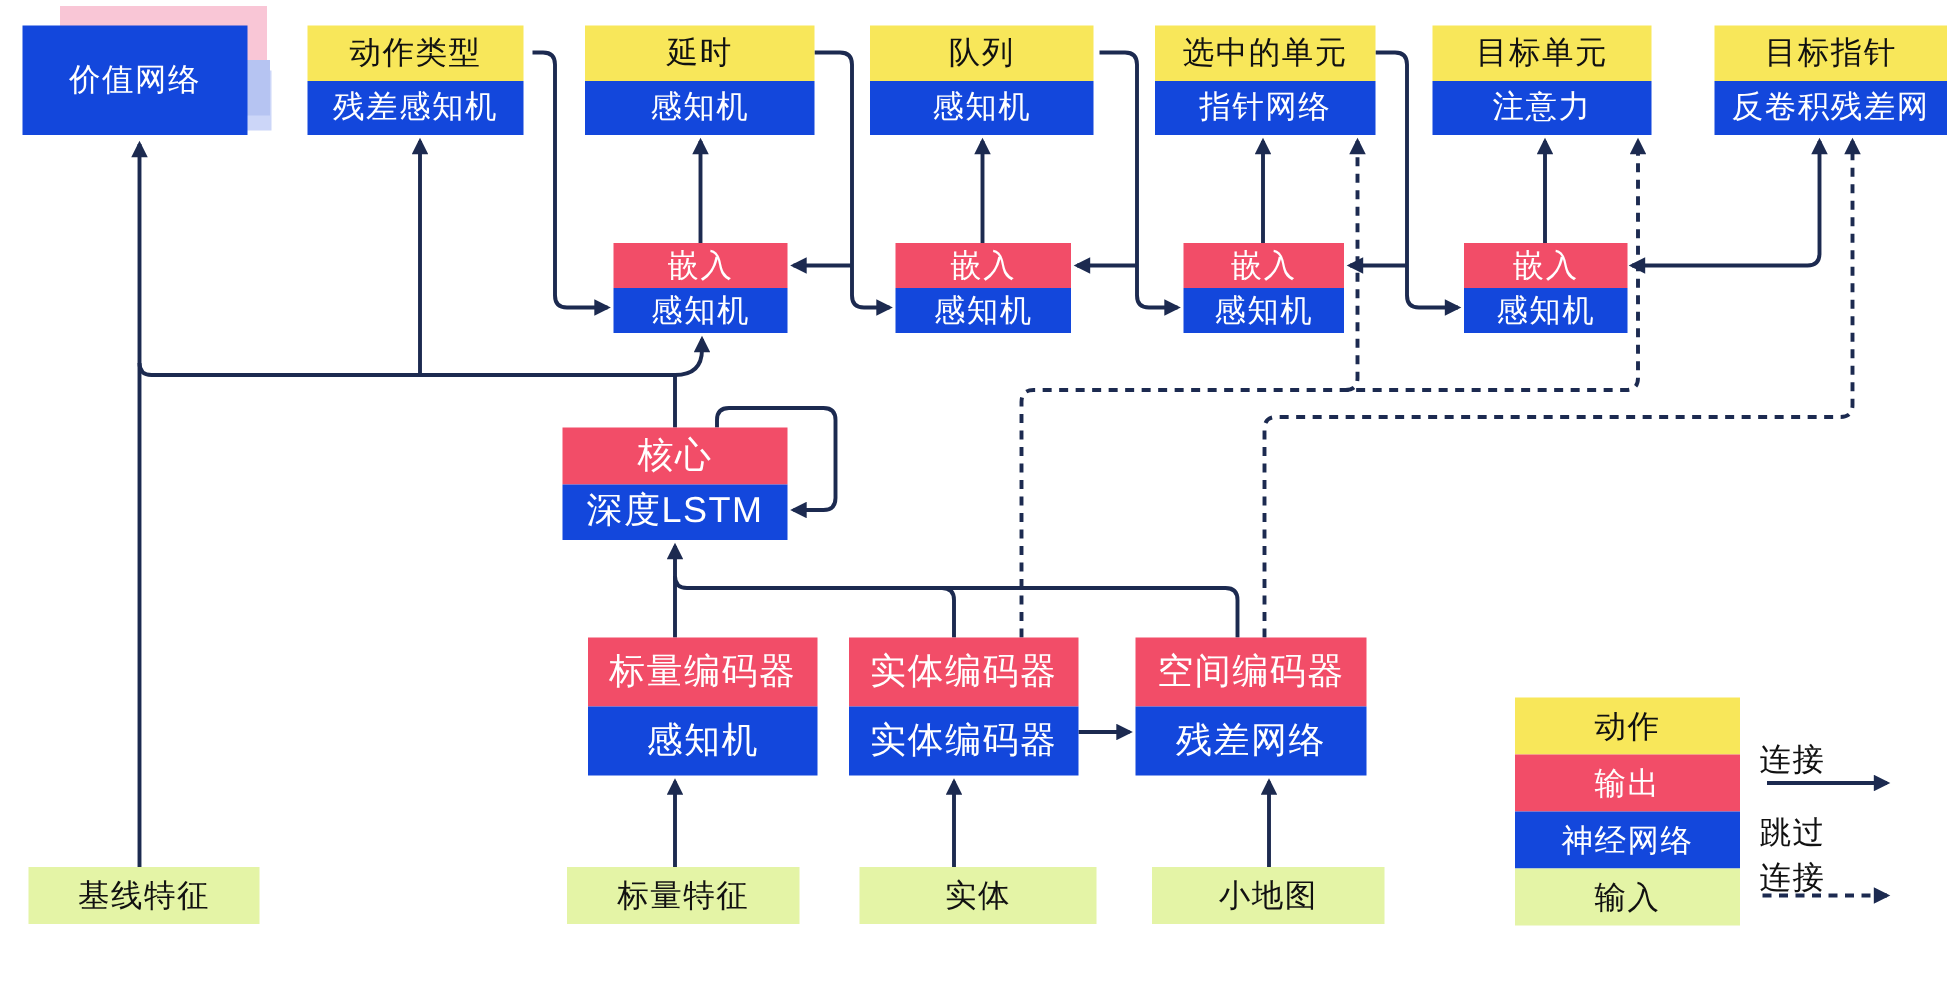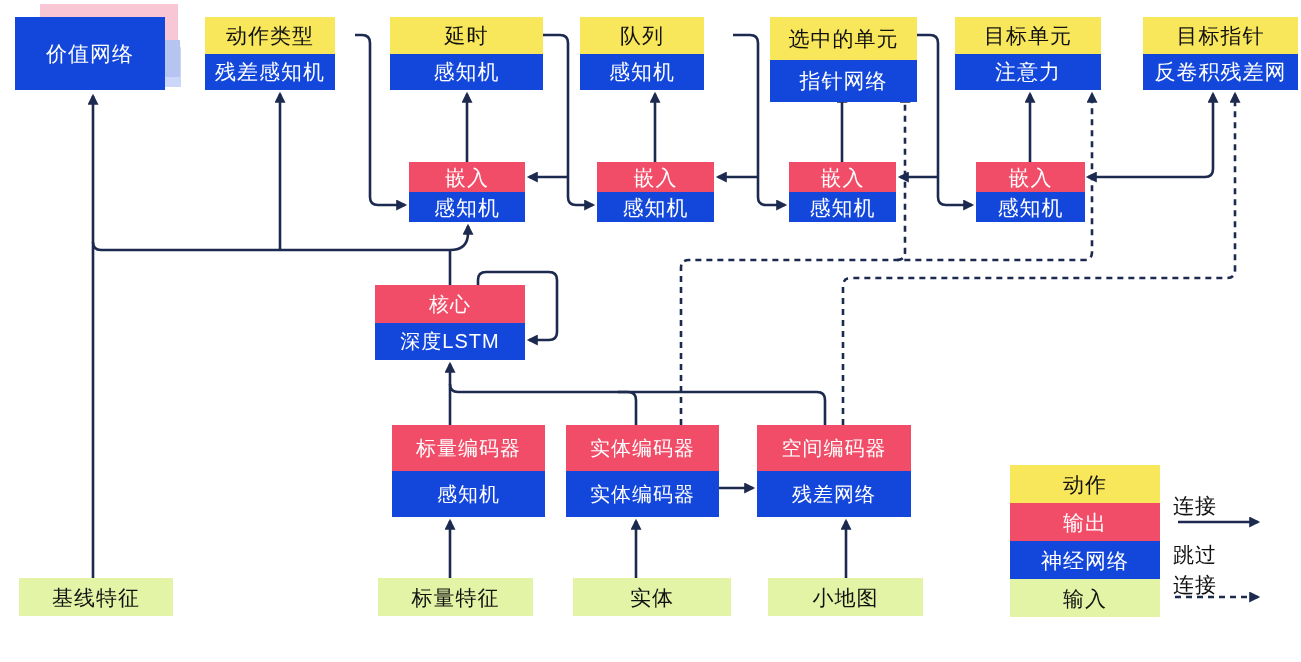--- a/index.html
+++ b/index.html
@@ -13,21 +13,21 @@
   .node{position:absolute;display:flex;flex-direction:column;}
   .node>div{flex:1;display:flex;align-items:center;justify-content:center;
             font-size:21px;letter-spacing:1px;line-height:1;}
   .bg-yellow{background:var(--yellow);color:#111;}
   .bg-red{background:var(--red);color:#fff;}
   .bg-blue{background:var(--blue);color:#fff;}
   .bg-green{background:var(--green);color:#111;}
   .shadow{position:absolute;}
   .legend-label{position:absolute;width:90px;text-align:left;font-size:21px;color:#111;
                 letter-spacing:1px;}
-  .enc>div{font-size:20px;}
+  .enc>div{font-size:24px;}
 </style>
 </head>
 <body>
 
 <div id="canvas">
 
   <div class="shadow" style="left:41px;top:47px;width:140px;height:40px;background:var(--shlight);"></div>
   <div class="shadow" style="left:28px;top:40px;width:152px;height:37px;background:var(--shperi);"></div>
   <div class="shadow" style="left:40px;top:4px;width:138px;height:36px;background:var(--shpink);"></div>
 
@@ -69,33 +69,33 @@
       <path d="M681 425 V268 Q681 260 689 260 H1084 Q1092 260 1092 252 V94" marker-end="url(#arr)"></path>
       <path d="M897 260 Q905 260 905 252 V94" marker-end="url(#arr)"></path>
       <path d="M843 425 V286 Q843 278 851 278 H1227 Q1235 278 1235 270 V94" marker-end="url(#arr)"></path>
       <path d="M1175 597 H1258" marker-end="url(#arr)"></path>
     </g>
   </svg>
 
   <div class="node" style="left:15px;top:17px;width:150px;height:73px;">
     <div class="bg-blue">价值网络</div>
   </div>
-  <div class="node" style="left:205px;top:17px;width:130px;height:73px;">
+  <div class="node" style="left:205px;top:17px;width:144px;height:73px;">
     <div class="bg-yellow">动作类型</div>
     <div class="bg-blue">残差感知机</div>
   </div>
   <div class="node" style="left:390px;top:17px;width:153px;height:73px;">
     <div class="bg-yellow">延时</div>
     <div class="bg-blue">感知机</div>
   </div>
-  <div class="node" style="left:580px;top:17px;width:124px;height:73px;">
+  <div class="node" style="left:580px;top:17px;width:149px;height:73px;">
     <div class="bg-yellow">队列</div>
     <div class="bg-blue">感知机</div>
   </div>
-  <div class="node" style="left:770px;top:17px;width:147px;height:85px;border-radius:27px;">
+  <div class="node" style="left:770px;top:17px;width:147px;height:73px;border-radius:27px;">
     <div class="bg-yellow">选中的单元</div>
     <div class="bg-blue">指针网络</div>
   </div>
   <div class="node" style="left:955px;top:17px;width:146px;height:73px;">
     <div class="bg-yellow">目标单元</div>
     <div class="bg-blue">注意力</div>
   </div>
   <div class="node" style="left:1143px;top:17px;width:155px;height:73px;">
     <div class="bg-yellow">目标指针</div>
     <div class="bg-blue">反卷积残差网</div>

